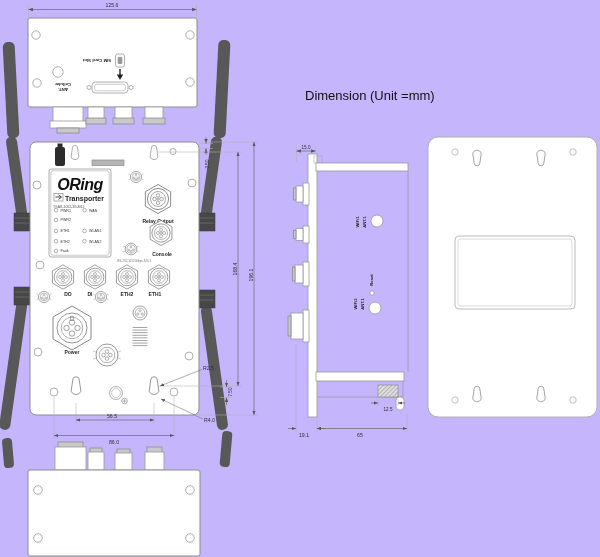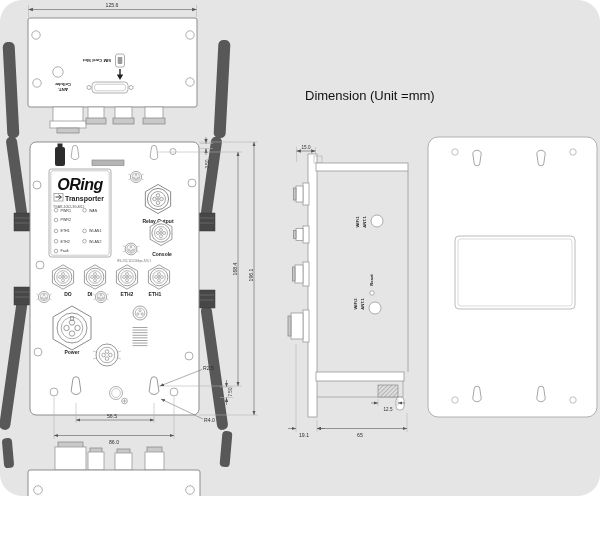--- a/index.html
+++ b/index.html
@@ -1,16 +1,16 @@
 <!DOCTYPE html>
 <html><head>
 <meta charset="utf-8">
 <style>
   html,body { margin:0; padding:0; background:#fff; }
-  .stage { width:600px; height:496px; position:relative; background:#e5e5e5; overflow:hidden;border-radius:22px; }
+  .stage { width:600px; height:557px; position:relative; background:#c4b5fd; overflow:hidden; }
   svg { display:block; }
   svg text { font-family:"Liberation Sans", sans-serif; fill:#333; }
   .outline  { fill:#fff; stroke:#8d8d8d; stroke-width:1; }
   .outline2 { fill:none; stroke:#b4b4b4; stroke-width:.7; }
   .thin     { fill:#fff; stroke:#999; stroke-width:.8; }
   .thinner  { fill:none; stroke:#aaa; stroke-width:.6; }
   .graycap  { fill:#c9c9c9; stroke:#8d8d8d; stroke-width:.8; }
   .graybar  { fill:#b5b5b5; stroke:#8a8a8a; stroke-width:.7; }
   .ext  { stroke:#b0b0b0; stroke-width:.55; fill:none; }
   .dim  { stroke:#666; stroke-width:.65; fill:none; }

